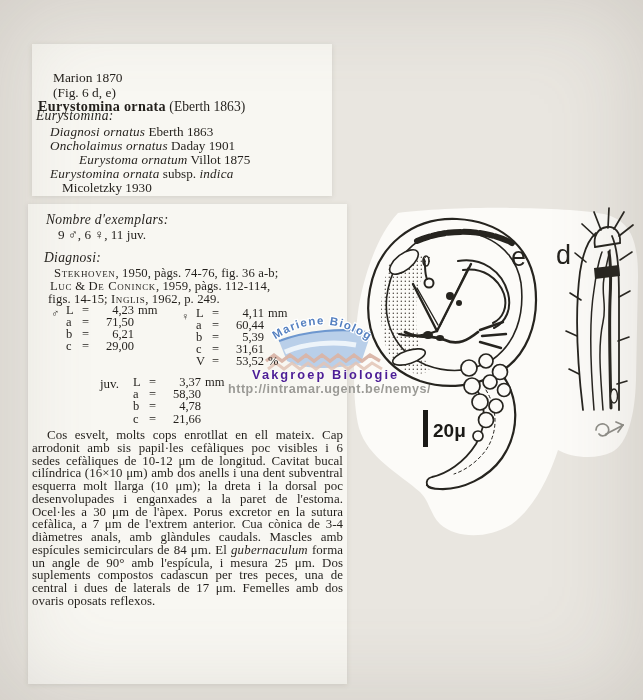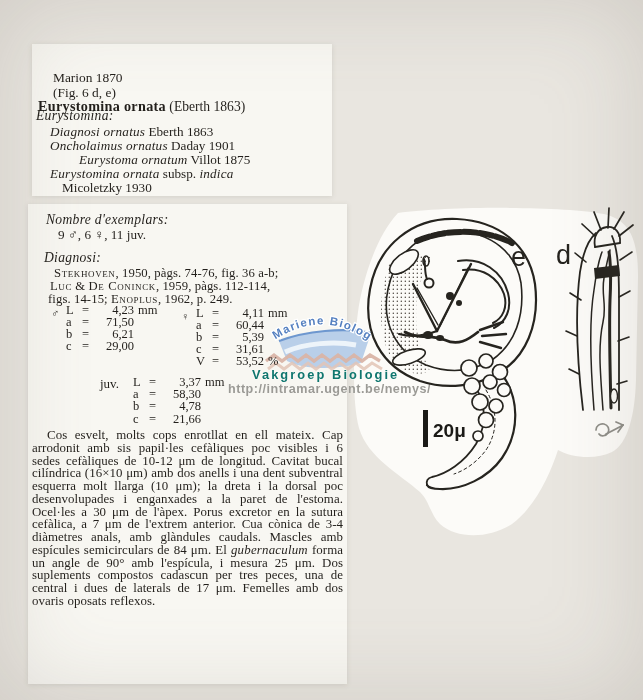--- a/index.html
+++ b/index.html
@@ -30,21 +30,21 @@
   .mrow .e{text-align:center;}
   .mrow .v{text-align:right;}
   .mrow .u{text-align:left;padding-left:4px;}
   .para{
     z-index:3;width:311px;font-size:12.9px;line-height:12.75px;
     text-align:justify;text-indent:15px;letter-spacing:.05px;word-spacing:.4px;
   }
   .para em{letter-spacing:.2px;}
   .wm{z-index:2;font-family:"Liberation Sans", sans-serif;}
   .wm-dept{
-    font-size:12.8px;font-weight:bold;letter-spacing:2.1px;color:#0f766e;
+    font-size:12.8px;font-weight:bold;letter-spacing:2.1px;color:#4c1d95;
     text-shadow:0 0 2px #ffffff;
   }
   .wm-url{
     font-size:12.6px;font-weight:bold;letter-spacing:.5px;color:#9b9a95;
     text-shadow:0 0 1px #ffffff;
   }
   svg.layer{position:absolute;left:0;top:0;z-index:1;}
   svg.layer.over{z-index:3;}
   svg.layer.wmid{z-index:2;}
   .figtext{font-family:"Liberation Sans", sans-serif;}
@@ -102,21 +102,21 @@
 <div class="abs txt h-it" style="left:46px;top:212px;">Nombre d'exemplars:</div>
 <div class="abs txt syn" style="left:58px;top:227px;">9 ♂, 6 ♀, 11 juv.</div>
 <div class="abs txt h-it" style="left:44px;top:250px;">Diagnosi:</div>
 <div class="abs txt ref" style="left:54px;top:266px;text-align:center;">
   <span class="sc">Stekhoven</span><span>, 1950, pàgs. 74-76, fig. 36 a-b;</span>
 </div>
 <div class="abs txt ref" style="left:50px;top:279px;">
   <span class="sc">Luc</span><span> &amp; </span><span class="sc">De Coninck</span><span>, 1959, pàgs. 112-114,</span>
 </div>
 <div class="abs txt ref" style="left:48px;top:292px;">
-  <span>figs. 14-15; </span><span class="sc">Enoplus</span><span>, 1962, p. 249.</span>
+  <span>figs. 14-15; </span><span class="sc">Inglis</span><span>, 1962, p. 249.</span>
 </div>
 
 <div class="abs txt msym" style="left:51px;top:307px;">♂</div>
 <div class="abs mblock" style="left:66px;top:305px;">
   <div class="mrow">
     <span class="k">L</span>
       <span class="e">=</span>
       <span class="v">4,23</span>
       <span class="u">mm</span>
   </div>

